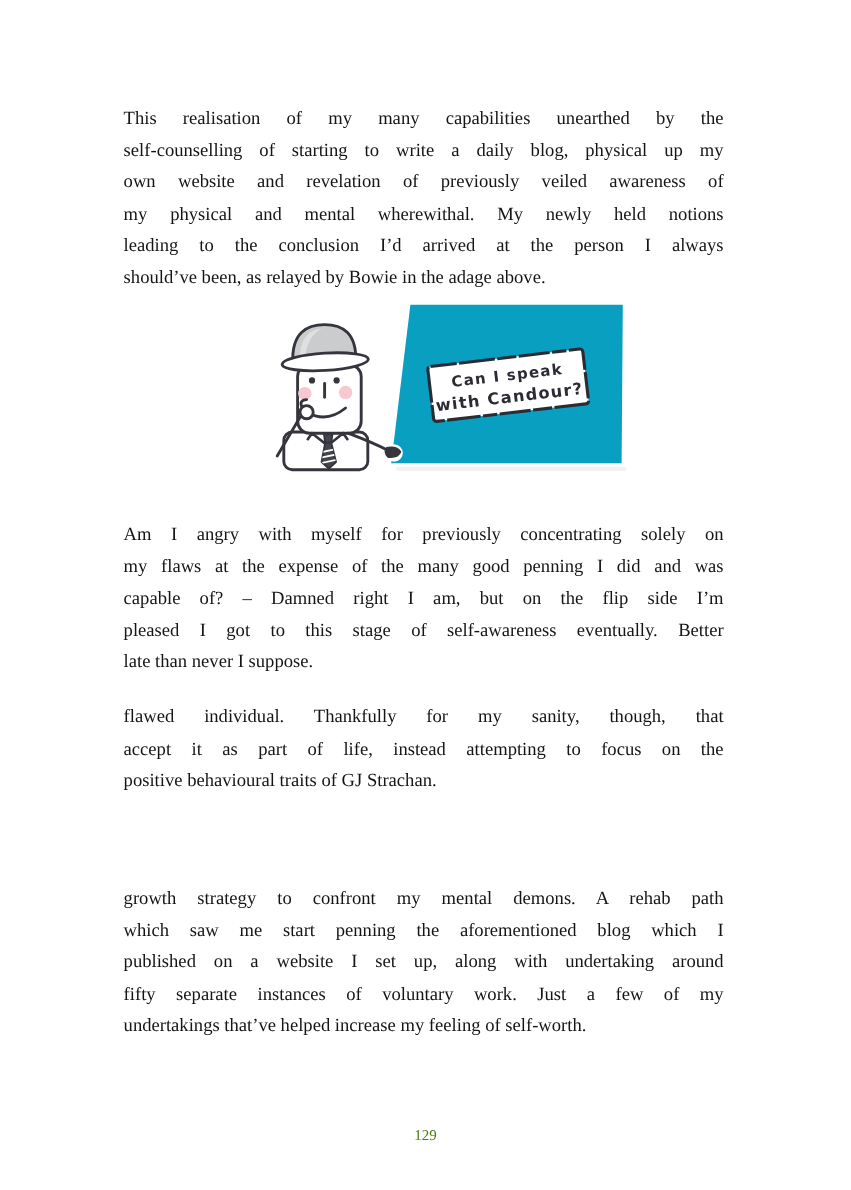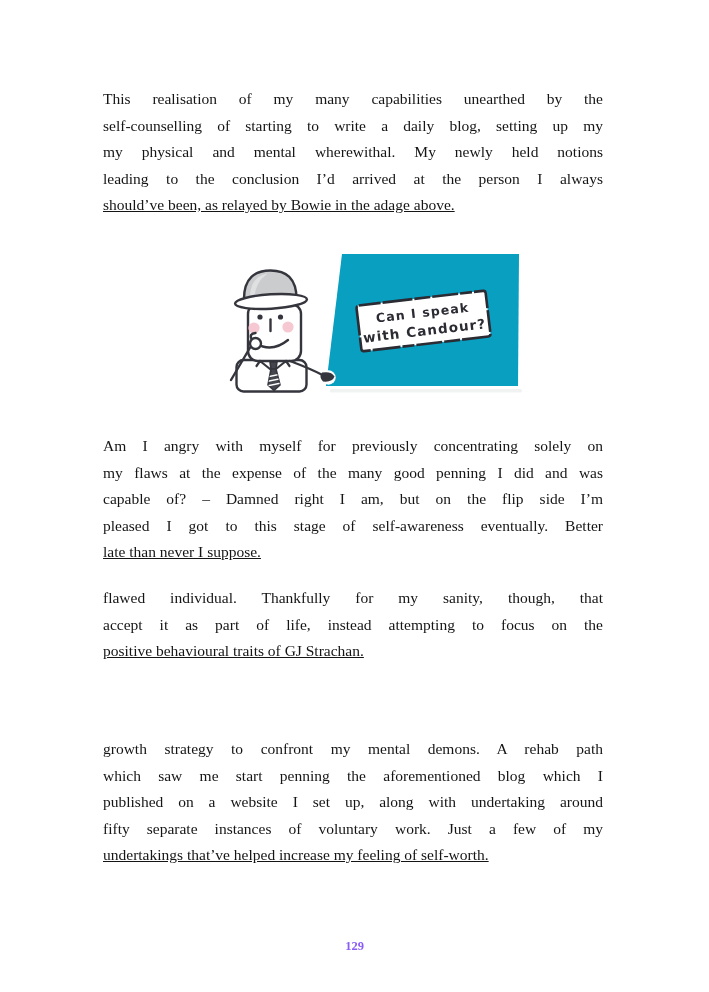--- a/index.html
+++ b/index.html
@@ -2,35 +2,36 @@
 <html><head>
 <meta charset="utf-8">
 <style>
   html,body{margin:0;padding:0;background:#ffffff;}
   .page{position:relative;width:709px;height:992px;background:#ffffff;overflow:hidden;
         font-family:"Liberation Serif",serif;}
   .para{position:absolute;left:103px;width:500px;font-size:15.5px;line-height:26.6px;
         color:#151515;}
   .p1{top:86px}.p2{top:433px}.p3{top:585px}.p4{top:736px}
   .tline{text-align:justify;text-align-last:justify;}
-  .tline.last{text-align-last:left;text-decoration:underline;}
+  .tline.last{text-align-last:left;}
   .illu{position:absolute;left:230px;top:253px;overflow:visible;}
   .pageno{position:absolute;top:939px;left:0;width:709px;text-align:center;
-          font-size:12.5px;color:#8b5cf6;font-weight:bold;}
+          font-size:12.5px;color:#4d7c0f;}
   .cardtext{font-family:"DejaVu Sans",sans-serif;font-size:12.5px;font-weight:bold;letter-spacing:1.1px;}
   .cardtext2{font-family:"DejaVu Sans",sans-serif;font-size:13.5px;font-weight:bold;letter-spacing:1.1px;}
 </style>
 </head>
 <body>
 
 <div class="page">
 
   <div class="para p1">
       <div class="tline">This realisation of my many capabilities unearthed by the</div>
-      <div class="tline">self-counselling of starting to write a daily blog, setting up my</div>
+      <div class="tline">self-counselling of starting to write a daily blog, physical up my</div>
+      <div class="tline">own website and revelation of previously veiled awareness of</div>
       <div class="tline">my physical and mental wherewithal. My newly held notions</div>
       <div class="tline">leading to the conclusion I’d arrived at the person I always</div>
       <div class="tline last">should’ve been, as relayed by Bowie in the adage above.</div>
     </div>
 
   <svg class="illu" width="295" height="147" viewBox="0 0 295 147">
     <rect x="100" y="136" width="192" height="3.5" rx="1.5" stroke="none" fill="#f1f3f3"></rect>
     <polygon points="112,1 289,1 288,133 96,133" stroke="none" fill="#089fc0"></polygon>
     <g transform="translate(193.5,68) rotate(-6.7)">
       <rect x="-65" y="-23" width="130" height="46" rx="2.5" stroke-width="2.6" stroke-linejoin="round" stroke-dasharray="22 2 30 2 16 2 26 2 12 2 28 2" fill="#ffffff" stroke="#2b2b33"></rect>

